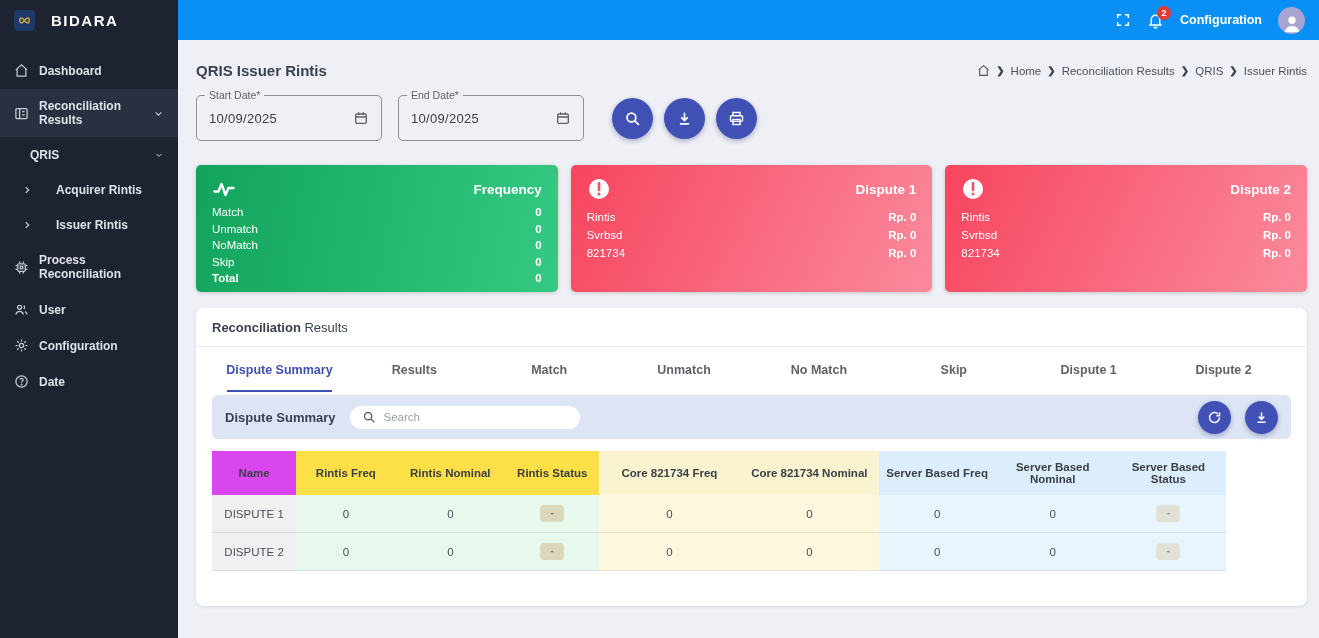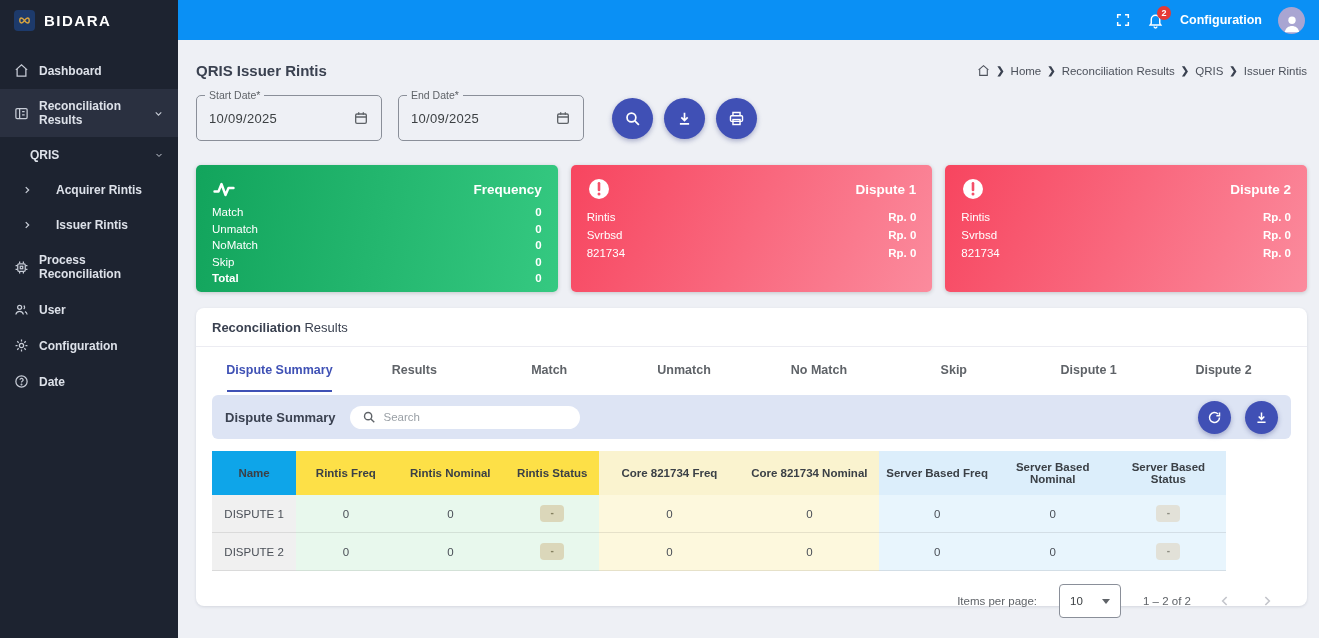--- a/index.html
+++ b/index.html
@@ -6,21 +6,21 @@
   html,body { width:1319px; height:638px; }
   body {
     font-family:"Liberation Sans", sans-serif;
     background:#eef0f5; color:#3c4043; overflow:hidden; position:relative;
     font-size:12px;
   }
   svg { display:block; }
 
   
   .sidebar { position:absolute; left:0; top:0; bottom:0; width:178px; background:#1d2330; z-index:10; }
-  .logo-row { height:40px; display:flex; align-items:center; padding:0 14px; gap:9px; }
+  .logo-row { height:40px; display:flex; align-items:center; padding:0 14px; gap:16px; }
   .logo-badge { width:21px; height:21px; border-radius:4px; background:#1d3a6b; display:flex; align-items:center; justify-content:center; }
   .app-name { color:#fff; font-weight:bold; font-size:15px; letter-spacing:1.5px; }
   .nav { padding-top:12px; }
   .nav-item { display:flex; align-items:center; gap:10px; padding:10px 14px; margin:1px 0;
     color:#dde1e9; font-size:12px; font-weight:bold; cursor:pointer; }
   .nav-item.active { background:#2a3040; }
   .nav-item .spacer { flex:1; }
   .nav-item.sub1 { padding-left:30px; }
   .nav-item.sub2 { padding-left:22px; gap:24px; }
   .nav-ic { color:#c7ccd6; }
@@ -92,21 +92,21 @@
   .searchbox input { border:none; outline:none; flex:1; font-size:11.5px; font-family:inherit; color:#3c4043; background:transparent; }
   .searchbox input::placeholder { color:#9aa0a6; }
   .toolbar .spacer { flex:1; }
   .fab.small { width:33px; height:33px; }
 
   
   table { margin-top:12px; width:94%; border-collapse:collapse; table-layout:fixed; }
   th, td { font-size:11.5px; text-align:center; padding:10px 6px; }
   th { font-weight:bold; color:#3b4046; }
   td { color:#4a4f57; border-bottom:1px solid rgba(0,0,0,.09); }
-  .c-name  { background:#0ea5e9; }
+  .c-name  { background:#d946ef; }
   td.c-name { background:#f0f0f0; font-weight:normal; }
   .c-green { background:#fde047; }
   td.c-green { background:#e8f8ed; }
   .c-yellow{ background:#faf3cf; }
   td.c-yellow { background:#fdf8dd; }
   .c-blue  { background:#dceefb; }
   td.c-blue { background:#e8f5fd; }
   .chip { display:inline-block; min-width:24px; padding:3px 6px 4px; border-radius:4px;
     background:#dbd7ba; color:#84805f; font-size:10px; font-weight:bold; line-height:10px; cursor:pointer; }
   .chip.gray { background:#e2e1d8; color:#8d8d82; }
@@ -500,34 +500,14 @@
           <td class="c-green"><span class="chip">-</span></td>
           <td class="c-yellow">0</td>
           <td class="c-yellow">0</td>
           <td class="c-blue">0</td>
           <td class="c-blue">0</td>
           <td class="c-blue"><span class="chip gray">-</span></td>
         </tr>
       </tbody>
     </table>
 
-    <div class="pagination">
-      <span>Items per page:</span>
-      <div class="per-page">
-        <span>10</span>
-        <span class="caret-down"></span>
-      </div>
-      <span>1 – 2 of 2</span>
-      <div class="page-nav">
-        <button class="pn">
-          <svg width="16" height="16" viewBox="0 0 24 24" fill="none" stroke="currentColor" stroke-width="2.4">
-              <path d="M14.5 6l-6 6 6 6"></path>
-            </svg>
-        </button>
-        <button class="pn">
-          <svg width="16" height="16" viewBox="0 0 24 24" fill="none" stroke="currentColor" stroke-width="2.4">
-              <path d="M9.5 6l6 6-6 6"></path>
-            </svg>
-        </button>
-      </div>
-    </div>
   </section>
 </main>
 
 </body></html>

